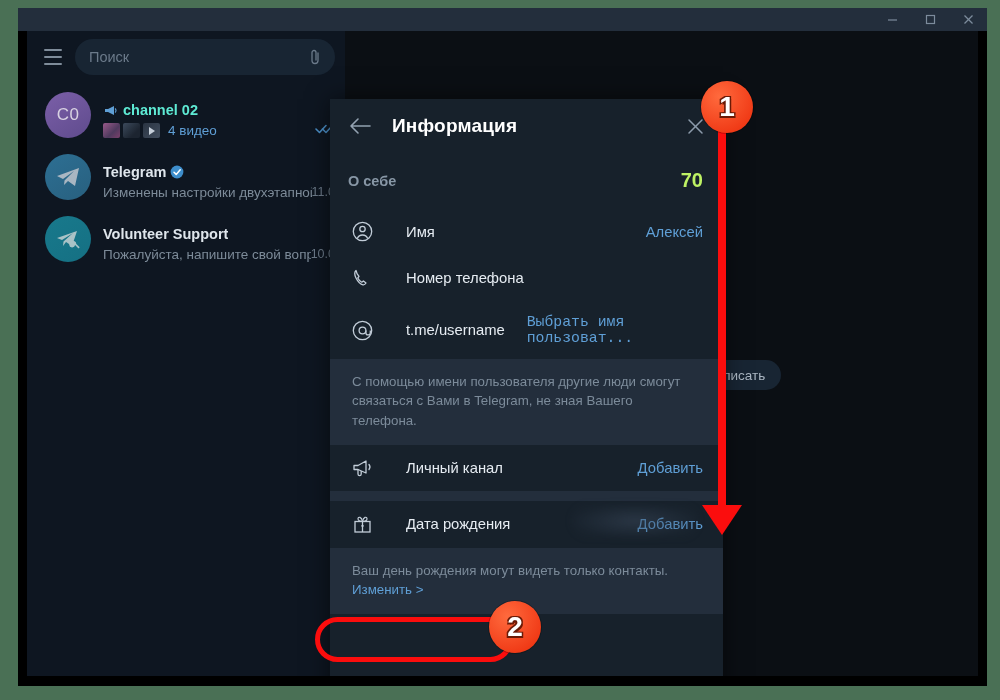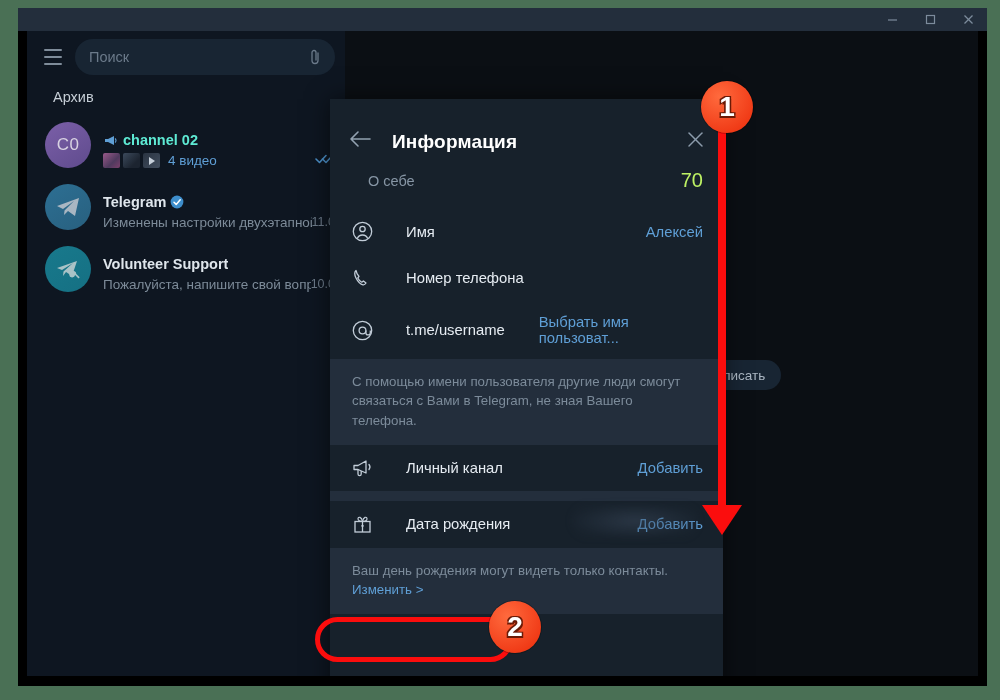--- a/index.html
+++ b/index.html
@@ -126,54 +126,55 @@
   }
 
   
   #dialog {
     position: absolute; left: 303px; top: 68px; width: 393px; height: 602px;
     background: #17212b;
     box-shadow: 0 0 22px rgba(0,0,0,.55);
     overflow: hidden;
   }
   #dlg-header {
-    height: 54px; display: flex; align-items: flex-end;
+    height: 54px; display: flex; align-items: center;
     padding: 0 14px 0 16px; background: #17212b;
   }
   #dlg-back { width: 28px; height: 28px; display: flex; align-items: center; justify-content: center; color: #93a2b1; }
   #dlg-title { flex: 1; color: #ffffff; font-size: 19px; font-weight: 600; margin-left: 18px; letter-spacing: .2px; }
   #dlg-close { width: 28px; height: 28px; display: flex; align-items: center; justify-content: center; color: #8c9bab; }
 
   .sect { background: #17212b; }
   .divider-strip { height: 10px; background: #232e3c; }
 
   .bio-row {
     display: flex; align-items: center; justify-content: space-between;
-    padding: 16px 20px 16px 38px;
+    padding: 16px 20px 16px 18px;
+    font-weight: bold;
   }
   .bio-label { color: #8796a5; font-size: 14.5px; }
   .bio-count { color: #bef264; font-size: 20px; }
 
   .hint {
     background: #232e3c; padding: 13px 22px 15px 22px;
     color: #7c8b9a; font-size: 13.3px; line-height: 1.45;
   }
   .hint a { color: #5f9fd6; text-decoration: none; }
 
   .item {
     display: flex; align-items: center;
     padding: 13px 20px 13px 22px; gap: 16px;
   }
   .item .ico {
     width: 26px; flex: 0 0 26px; color: #c2cdd8;
     display: flex; align-items: center; justify-content: flex-start;
   }
   .item .lbl { color: #e6ecf2; font-size: 14.8px; margin-left: 12px; }
   .item .val { margin-left: auto; color: #5f9fd6; font-size: 14.8px; }
-  .item .val.inline { margin-left: 18px; }
+  .item .val.inline { margin-left: 6px; font-family: Liberation Mono, monospace; }
   .item.username .lbl { color: #e6ecf2; text-align: right; }
 
   .blurpatch {
     position: absolute; right: 24px; top: 296px;
     width: 128px; height: 34px; border-radius: 17px;
     background: radial-gradient(ellipse at center, rgba(58,72,90,.55), rgba(35,46,60,.12) 72%);
     filter: blur(3px);
   }
 
   
@@ -243,21 +244,20 @@
         <div id="searchbox">
           <span id="searchph">Поиск</span>
           <span id="searchclip">
             <svg width="16" height="18" viewBox="0 0 16 18">
                 <path d="M11 5 V12.5 a3 3 0 0 1 -6 0 V4.5 a2 2 0 0 1 4 0 V12" fill="none" stroke="currentColor" stroke-width="1.3" stroke-linecap="round"></path>
               </svg>
           </span>
         </div>
       </div>
 
-      <div id="archive-label">Архив</div>
 
       <div class="chatrow">
         <div class="avatar av-purple">
           <span>C0</span>
         </div>
         <div class="chatmid">
           <div class="chattop">
             <span style="margin-right:6px;display:inline-flex;color:#5f9fd6;">
               <svg width="14" height="13" viewBox="0 0 14 13">
                   <path d="M2 5h3l6-3v9l-6-3H2z" fill="currentColor"></path>

